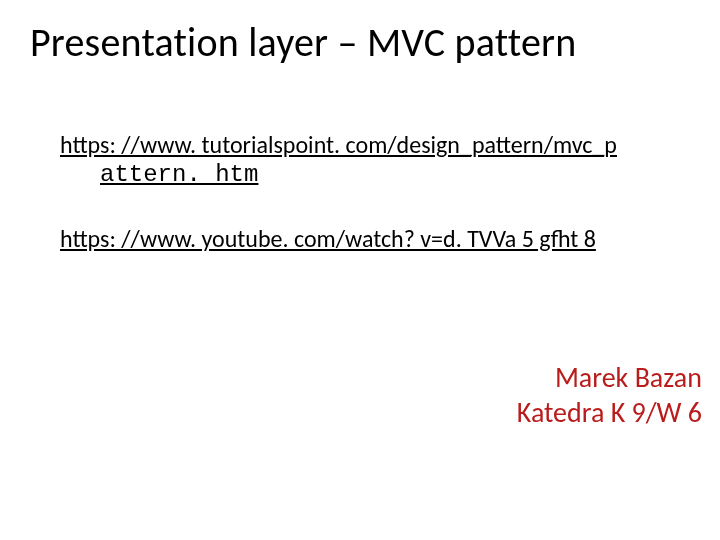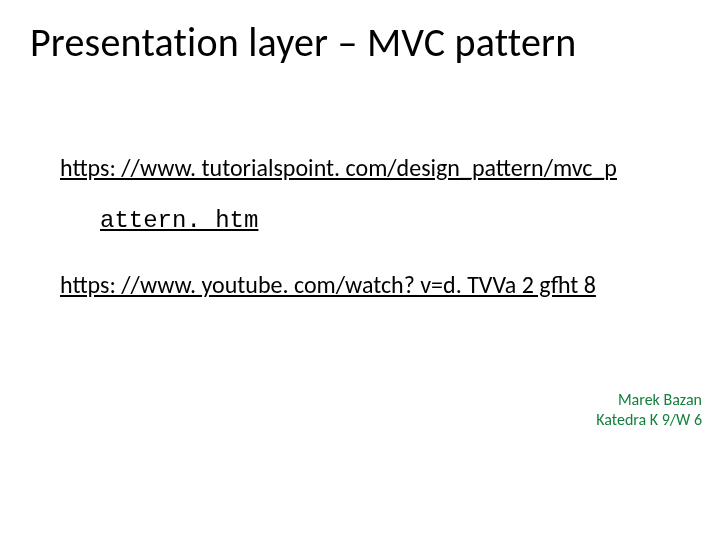--- a/index.html
+++ b/index.html
@@ -38,55 +38,54 @@
     margin-bottom: 34px;
     font-size: 24px;
     line-height: 1.25;
   }
   .link-block a {
     color: #000;
     text-decoration: underline;
   }
   .link-line1, .link-line2 {
     display: block;
-    margin-top: 23px;
   }
   .link-line2 {
     padding-left: 40px;
     font-family: Liberation Mono, monospace;
   }
   .footer {
     position: absolute;
     right: 18px;
     bottom: 14px;
     text-align: right;
-    font-size: 16px;
+    font-size: 28px;
     line-height: 1.25;
-    color: #15803d;
+    color: #b91c1c;
   }
 </style>
 </head>
 <body>
 
 <div class="slide">
 
   <div class="title">Presentation layer – MVC pattern</div>
 
   <div class="body">
 
     <div class="link-block">
       <a href="#">
         <span class="link-line1">https: //www. tutorialspoint. com/design_pattern/mvc_p</span>
         <span class="link-line2">attern. htm</span>
       </a>
     </div>
 
     <div class="link-block">
       <a href="#">
-        <span>https: //www. youtube. com/watch? v=d. TVVa 2 gfht 8</span>
+        <span>https: //www. youtube. com/watch? v=d. TVVa 5 gfht 8</span>
       </a>
     </div>
 
   </div>
 
   <div class="footer">
     <div>Marek Bazan</div>
     <div>Katedra K 9/W 6</div>
   </div>
 

